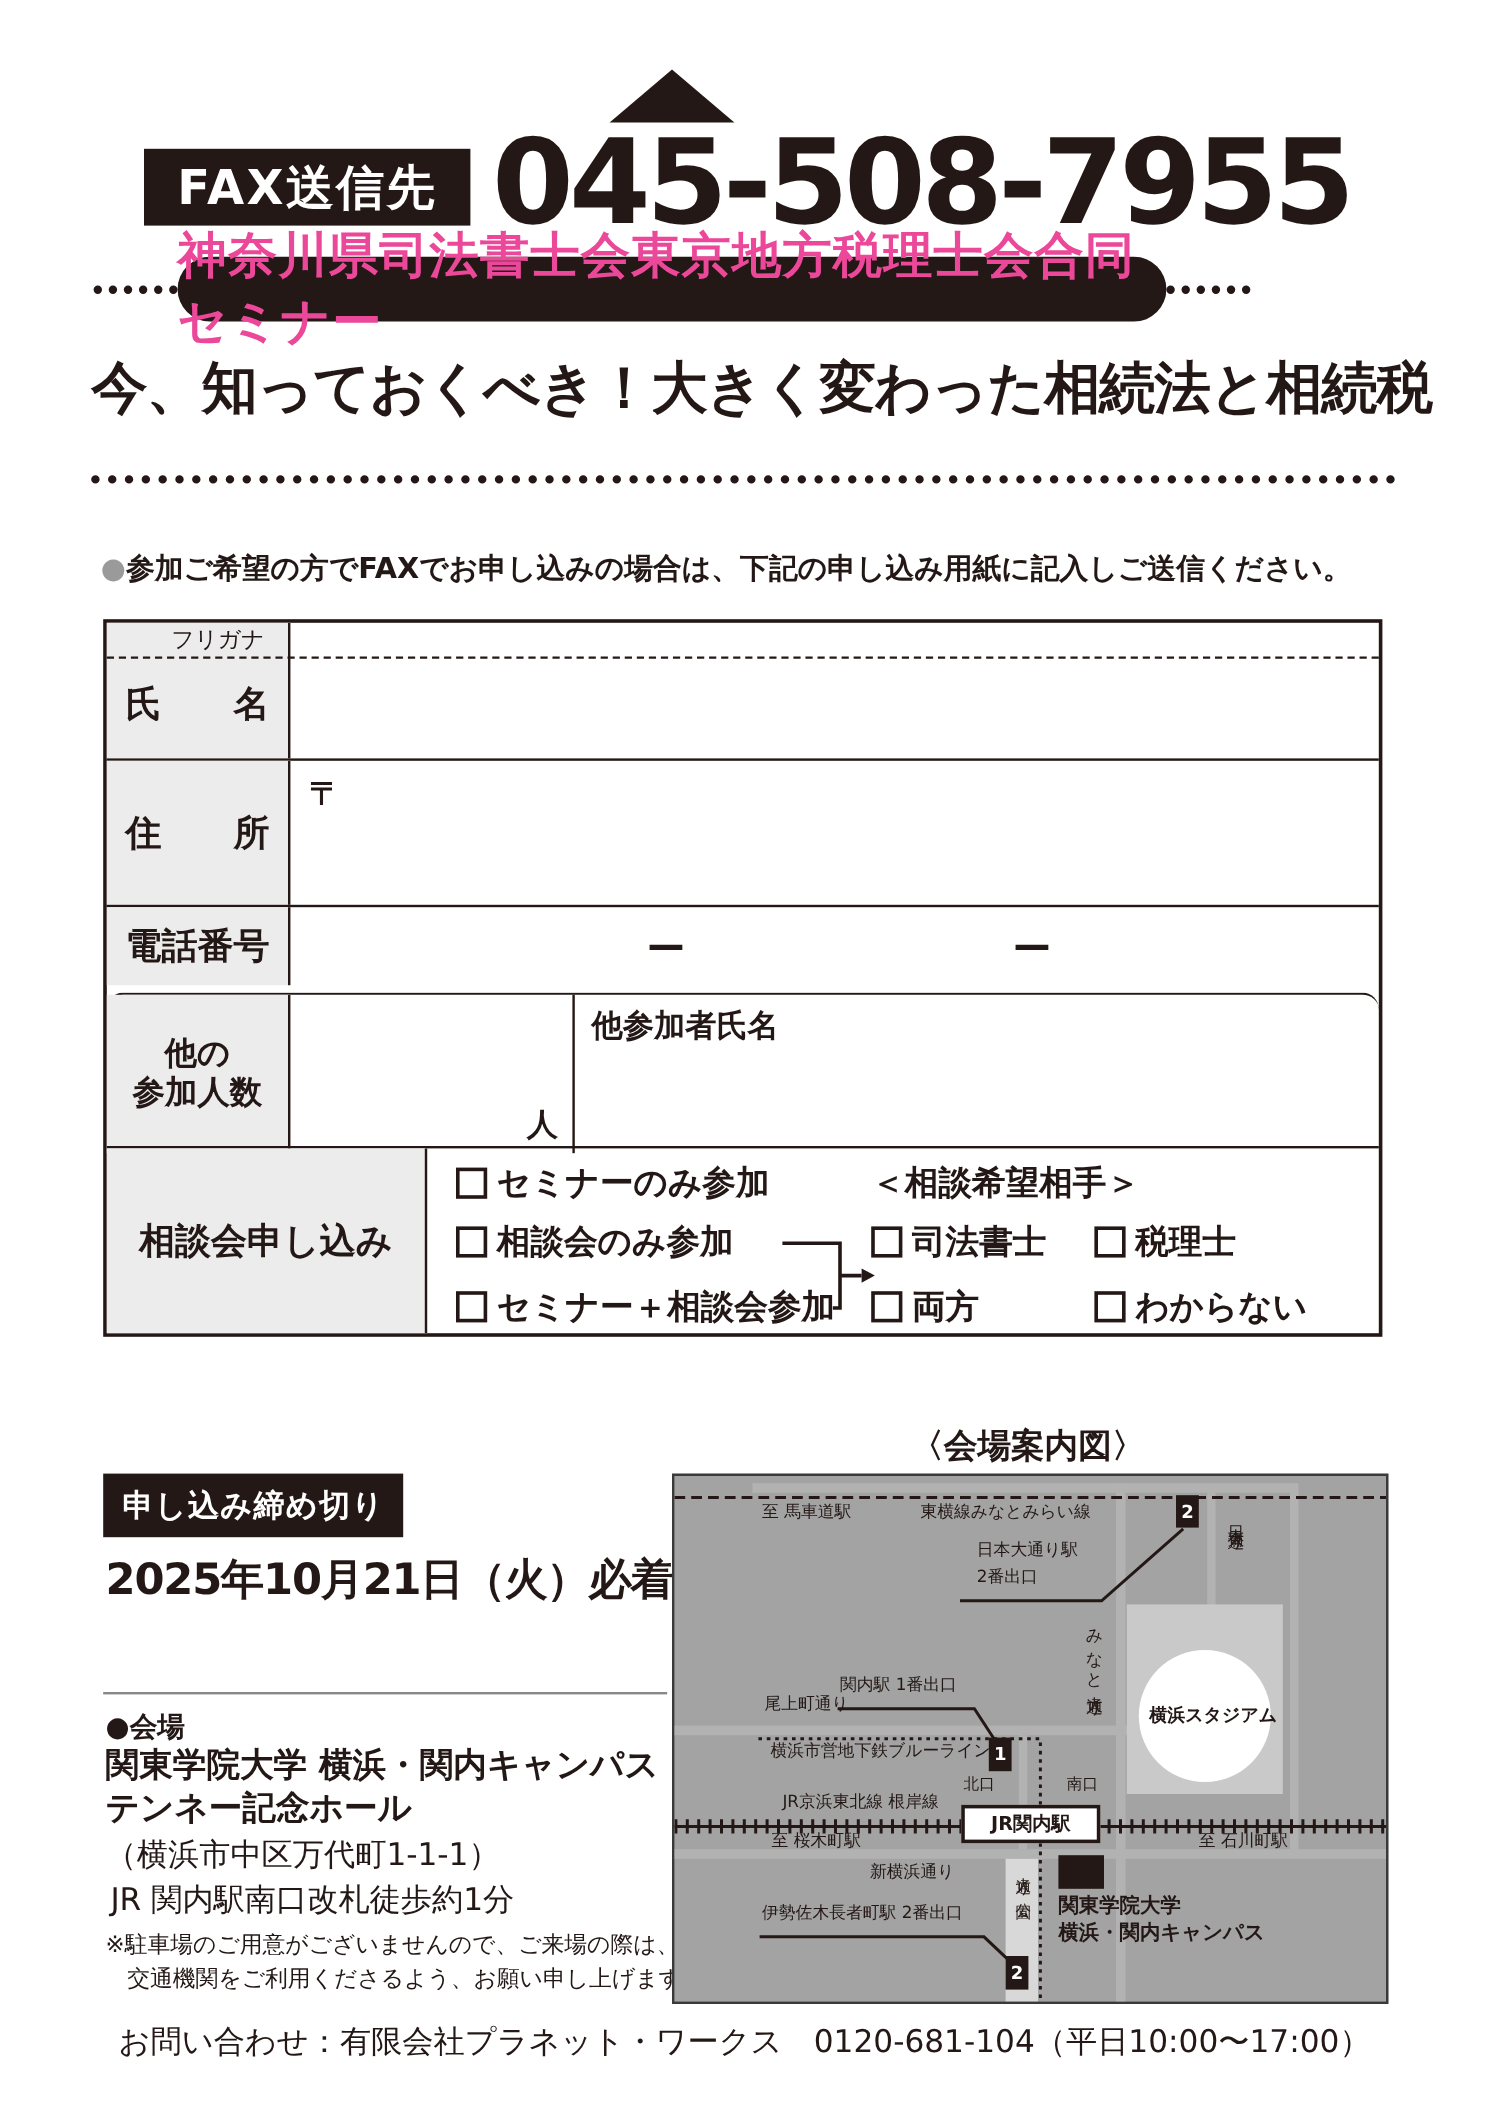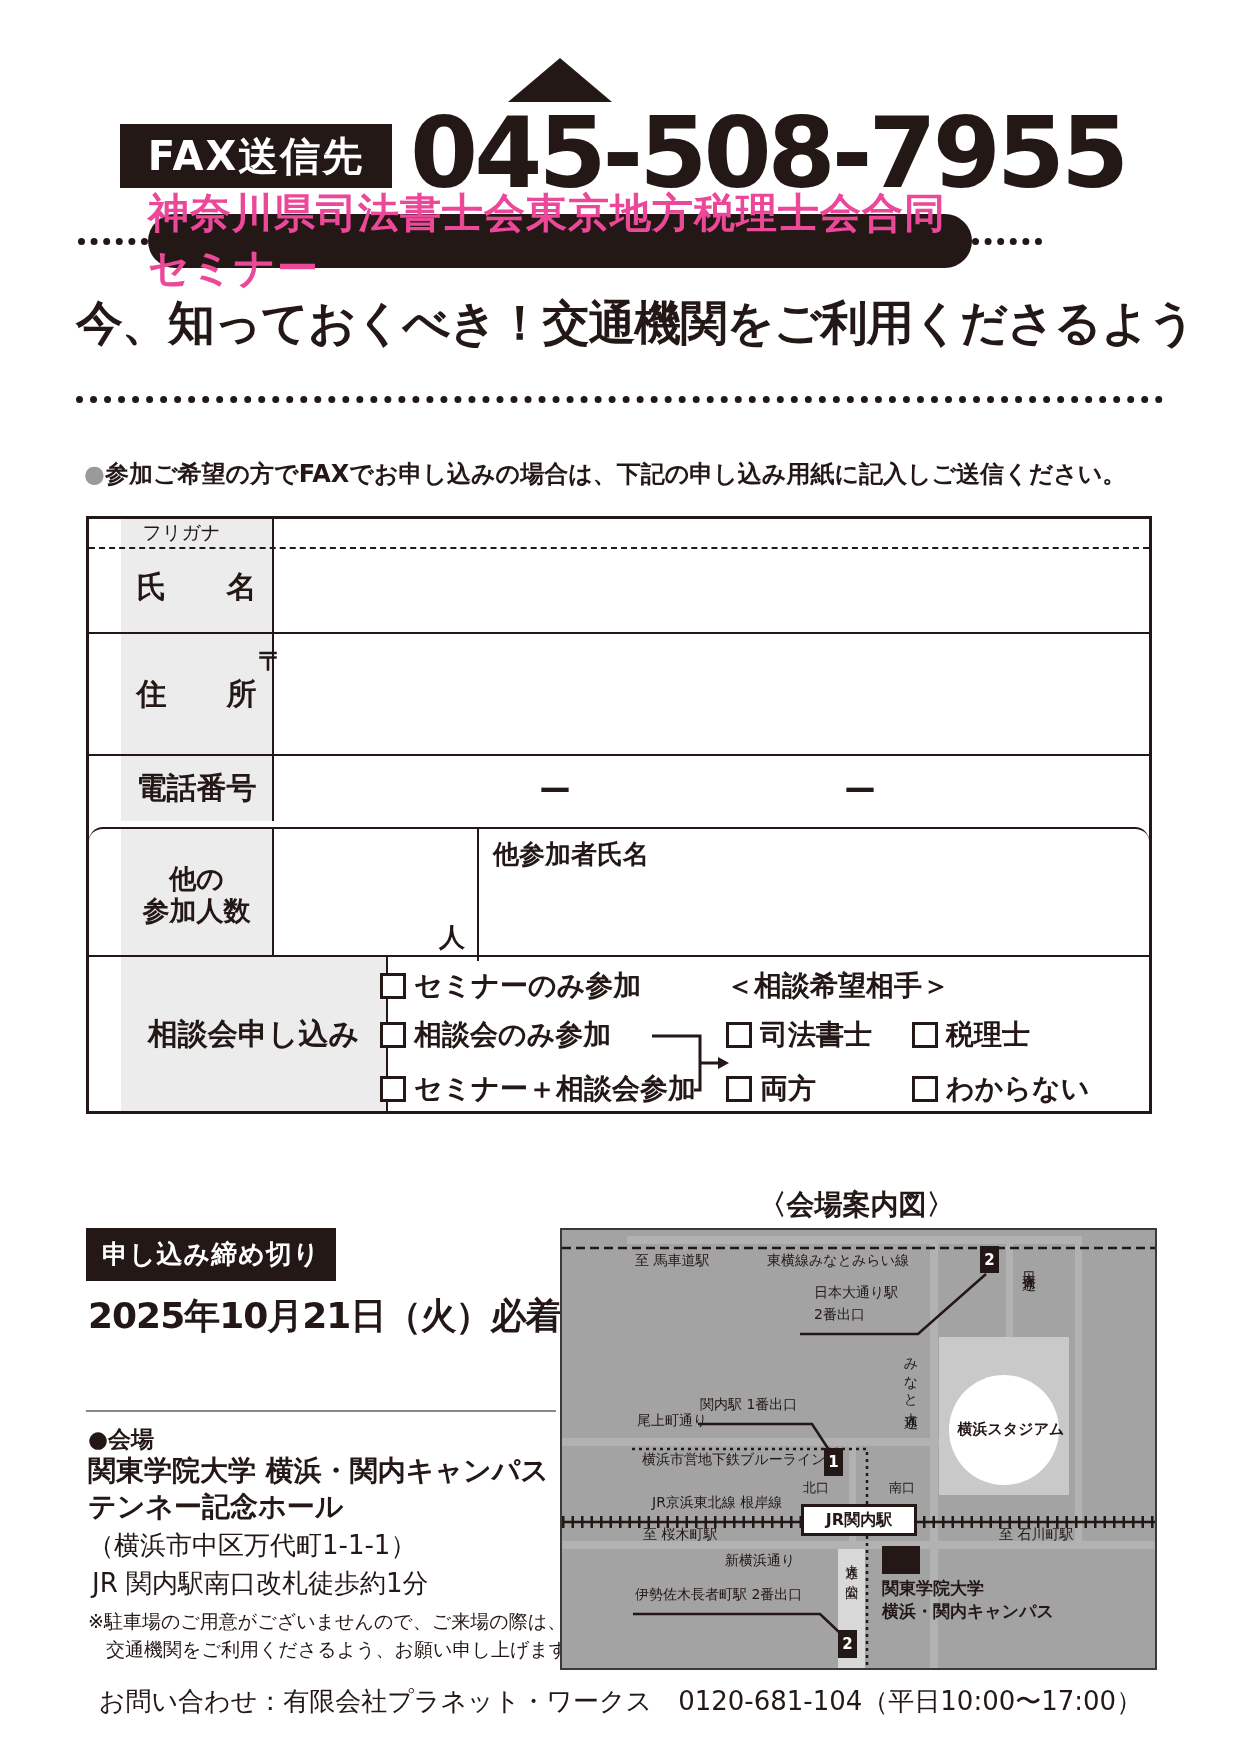--- a/index.html
+++ b/index.html
@@ -17,21 +17,21 @@
         justify-content:center;font-size:41px;font-weight:700;letter-spacing:1px;}
   .maintitle{font-size:47px;font-weight:900;letter-spacing:-1px;white-space:nowrap;}
   .dotrule{height:0;border-top:7px dotted #231815;}
   .instruction{font-size:24px;font-weight:700;white-space:nowrap;}
   .graydot{color:#9a9a9a;}
   
   .ftable{border:3px solid #231815;}
   .frow{position:absolute;left:0;width:1060px;box-sizing:border-box;}
   .frow.bt{border-top:2px solid #231815;}
   .hcell{position:absolute;left:0;top:0;bottom:0;background:#ececec;border-right:2px solid #231815;
-         display:flex;align-items:center;justify-content:center;font-weight:700;box-sizing:border-box;margin-left:32px;}
+         display:flex;align-items:center;justify-content:center;font-weight:700;box-sizing:border-box;}
   .hlabel{font-size:30px;font-weight:700;letter-spacing:0px;}
   .furigana{position:absolute;left:0;top:0;width:153px;height:28px;display:flex;align-items:center;
             justify-content:center;font-size:19px;padding-left:16px;}
   .dashline{position:absolute;left:0;top:28px;width:100%;height:0;border-bottom:2px dashed #231815;}
   .cbox{position:absolute;width:26px;height:26px;border:3px solid #231815;background:#fff;box-sizing:border-box;}
   .cblabel{position:absolute;font-size:28px;font-weight:700;line-height:26px;white-space:nowrap;}
   
   .deadline-box{background:#231815;color:#fff;font-size:26px;font-weight:700;padding:9px 16px;
                 display:inline-block;letter-spacing:1px;}
   .date{font-size:36px;font-weight:900;letter-spacing:-1px;white-space:nowrap;}
@@ -62,21 +62,21 @@
     <span>FAX送信先</span>
   </div>
   <div class="abs faxnum" style="left:410px;top:104px;">045-508-7955</div>
 
   <div class="abs dots" style="left:78px;top:238px;width:70px;"></div>
   <div class="abs pill" style="left:148px;top:214px;width:824px;height:54px;">
     <span>神奈川県司法書士会東京地方税理士会合同セミナー</span>
   </div>
   <div class="abs dots" style="left:972px;top:238px;width:70px;"></div>
 
-  <div class="abs maintitle" style="left:76px;top:292px;">今、知っておくべき！交通機関をご利用くださるよう</div>
+  <div class="abs maintitle" style="left:76px;top:292px;">今、知っておくべき！大きく変わった相続法と相続税</div>
   <div class="abs dotrule" style="left:76px;top:396px;width:1087px;"></div>
 
   <div class="abs instruction" style="left:84px;top:458px;">
     <span class="graydot">●</span><span>参加ご希望の方でFAXでお申し込みの場合は、下記の申し込み用紙に記入しご送信ください。</span>
   </div>
 
   <div class="abs ftable" style="left:86px;top:516px;width:1060px;height:592px;">
 
     <div class="frow" style="top:0;height:113px;">
       <div class="hcell" style="width:153px;">

